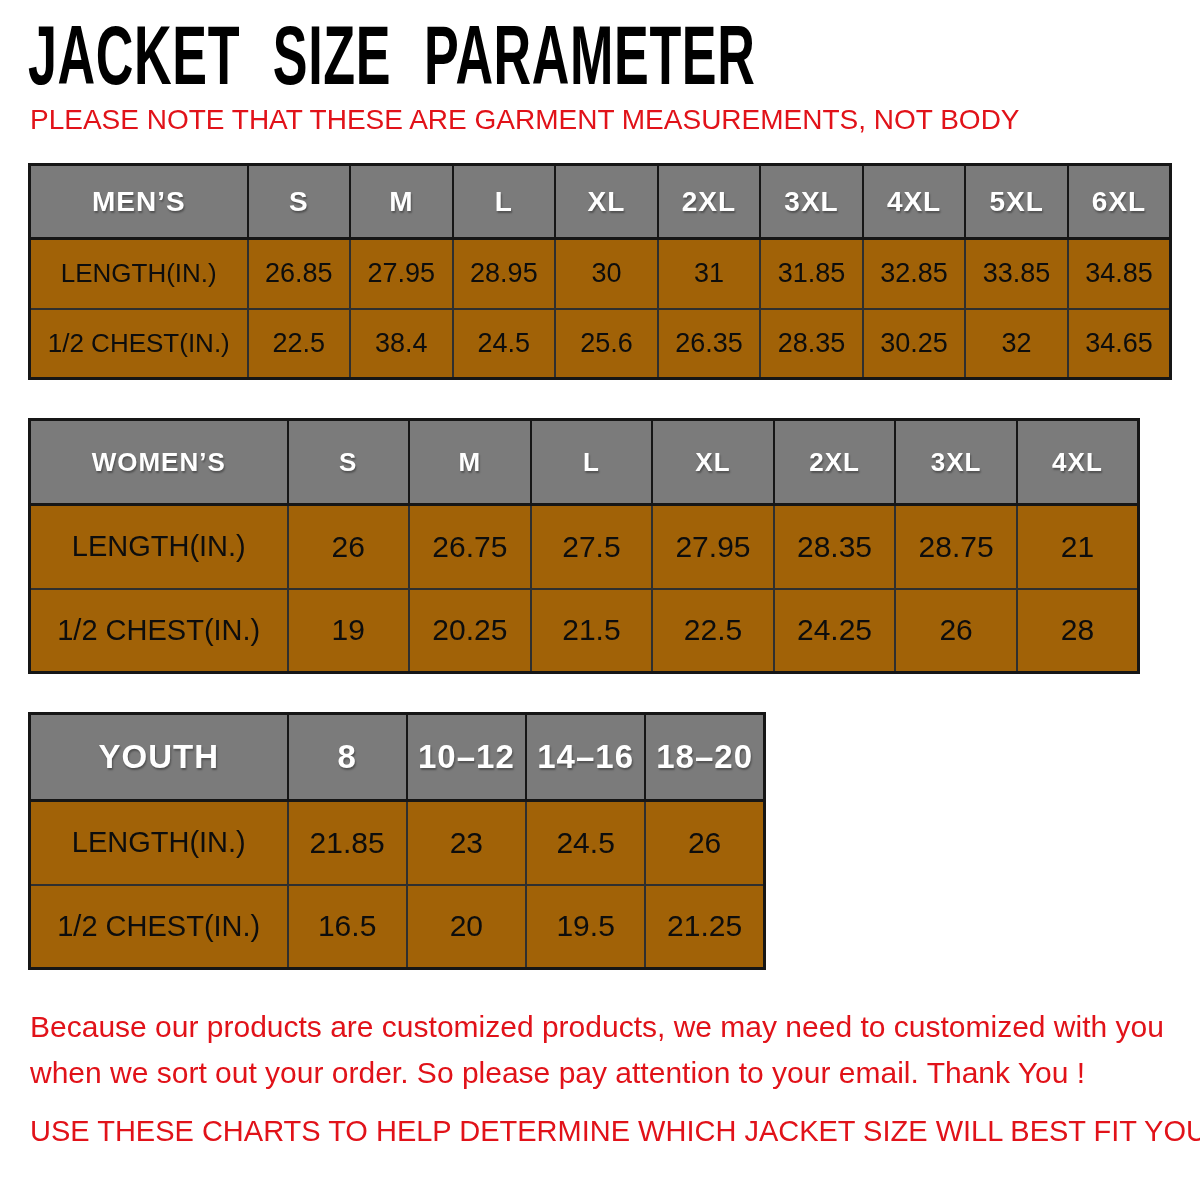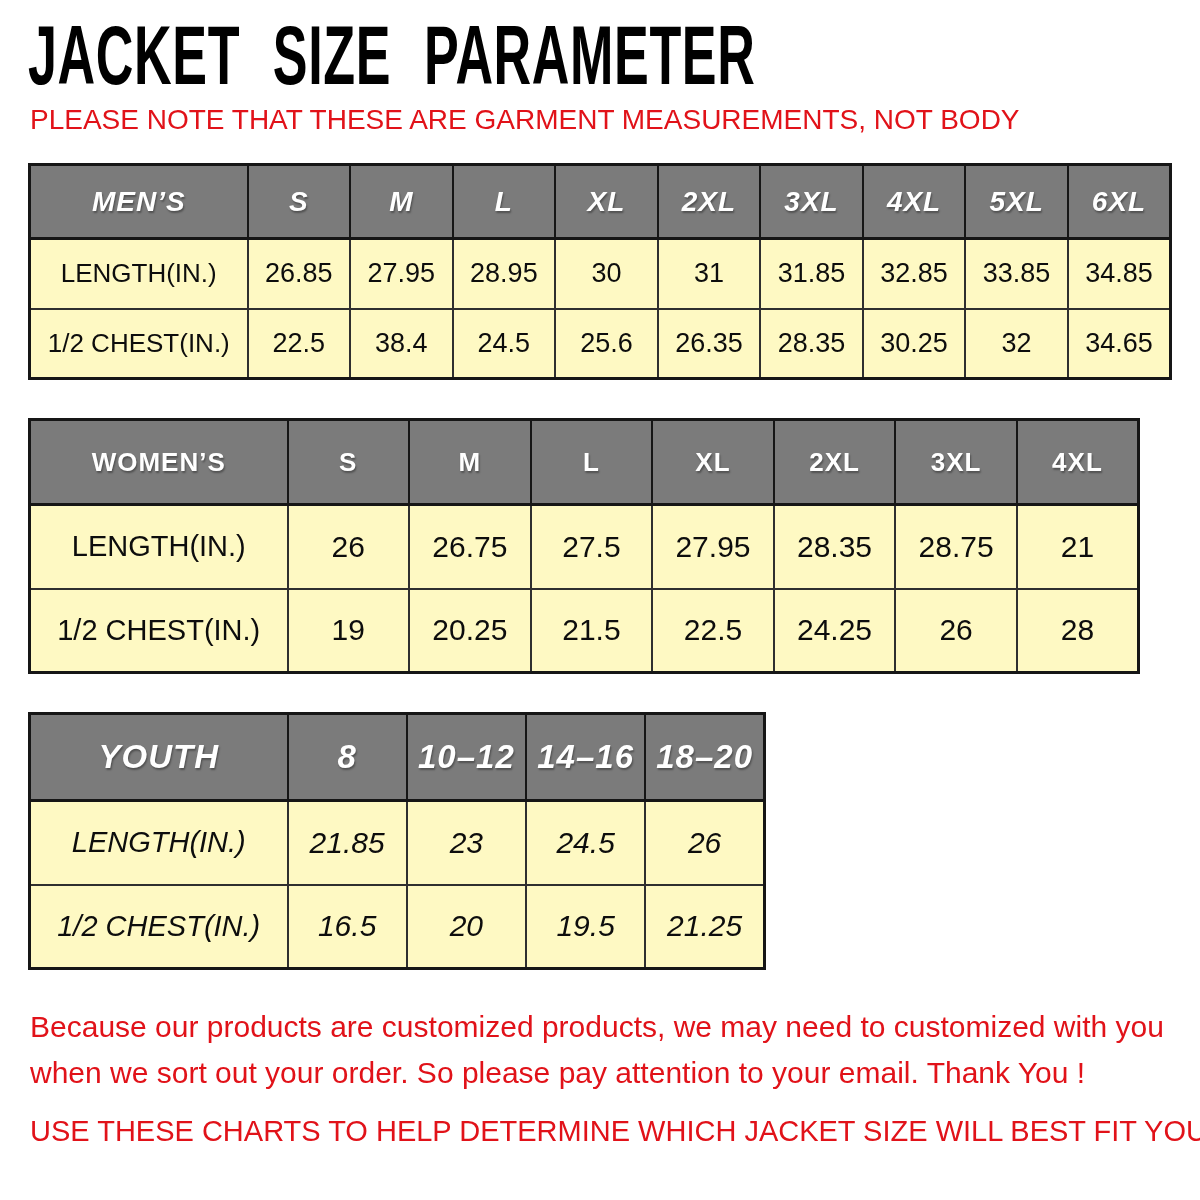--- a/index.html
+++ b/index.html
@@ -51,41 +51,41 @@
     border-bottom: 3px solid #161616;
     text-align: center;
     vertical-align: middle;
     letter-spacing: 1px;
     text-shadow: 1px 2px 2px rgba(0,0,0,0.35);
   }
   table.sizes td {
     border: 2px solid #2f2f2f;
     text-align: center;
     vertical-align: middle;
-    background: #fef9c3;
+    background: #a16207;
     color: #0d0d0d;
   }
 
   .t-mens { width: 1144px; margin-top: 26px; }
-  .t-mens thead tr { height: 74px; font-style: italic; }
+  .t-mens thead tr { height: 74px; }
   .t-mens tbody tr { height: 70px; }
   .t-mens th { font-size: 28px; }
   .t-mens th.cat { width: 218px; }
   .t-mens td { font-size: 27px; }
   .t-mens td.rowlabel { font-size: 26px; }
 
   .t-womens { width: 1112px; margin-top: 38px; }
   .t-womens thead tr { height: 85px; }
   .t-womens tbody tr { height: 84px; }
   .t-womens th { font-size: 26px; }
   .t-womens th.cat { width: 258px; }
   .t-womens td { font-size: 30px; }
   .t-womens td.rowlabel { font-size: 29px; }
 
-  .t-youth { width: 738px; margin-top: 38px; font-style: italic; }
+  .t-youth { width: 738px; margin-top: 38px; }
   .t-youth thead tr { height: 87px; }
   .t-youth tbody tr { height: 84px; }
   .t-youth th { font-size: 33px; }
   .t-youth th.cat { width: 258px; }
   .t-youth td { font-size: 30px; }
   .t-youth td.rowlabel { font-size: 29px; }
 
   
   .footer-para {
     margin: 34px 0 0 2px;

